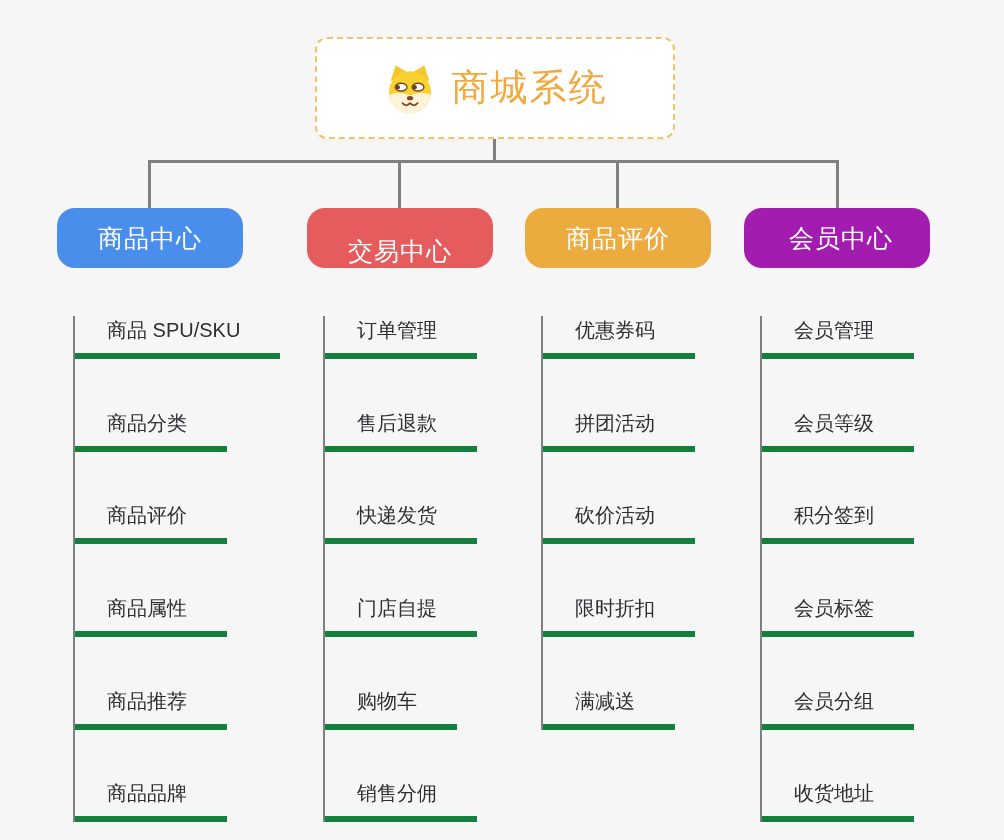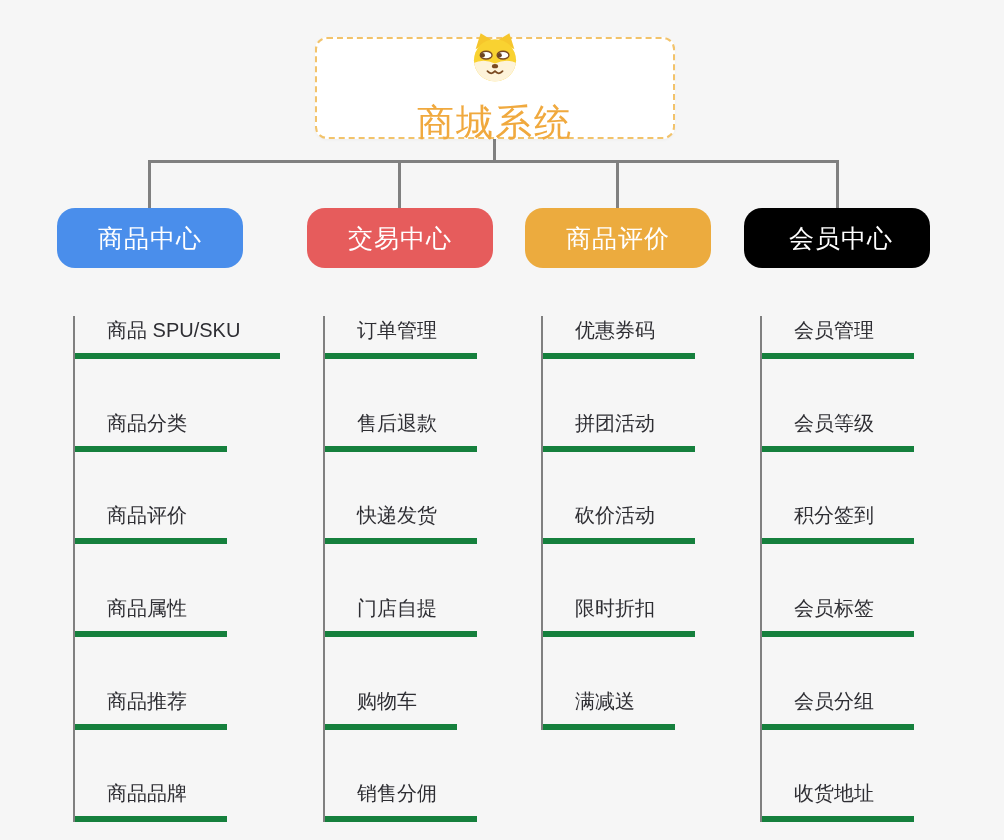--- a/index.html
+++ b/index.html
@@ -22,21 +22,20 @@
     width:360px; height:102px;
     box-sizing:border-box;
     background:#ffffff;
     border:2px dashed #f2c36b;
     border-radius:12px;
     display:flex;
     align-items:center;
     justify-content:center;
     gap:15px;
     box-shadow:0 1px 3px rgba(0,0,0,0.04);
-    flex-direction:column;
   }
   .root-title{
     font-size:37px;
     color:#f0a93e;
     letter-spacing:2px;
     white-space:nowrap;
   }
   .dog-icon{width:54px;height:54px;flex:0 0 auto;}
 
   
@@ -131,21 +130,21 @@
       <li>商品 SPU/SKU</li>
       <li>商品分类</li>
       <li>商品评价</li>
       <li>商品属性</li>
       <li>商品推荐</li>
       <li>商品品牌</li>
     </ul>
   </div>
 
   <div class="branch branch-2">
-    <div class="branch-header" style="background-color: rgb(230, 92, 92);">
+    <div class="branch-header" style="background-color: rgb(230, 92, 92); align-items: flex-end;">
       <span>交易中心</span>
     </div>
     <ul class="children">
       <li>订单管理</li>
       <li>售后退款</li>
       <li>快递发货</li>
       <li>门店自提</li>
       <li>购物车</li>
       <li>销售分佣</li>
     </ul>
@@ -158,21 +157,21 @@
     <ul class="children">
       <li>优惠券码</li>
       <li>拼团活动</li>
       <li>砍价活动</li>
       <li>限时折扣</li>
       <li>满减送</li>
     </ul>
   </div>
 
   <div class="branch branch-4">
-    <div class="branch-header" style="background-color: #000000; padding-left: 8px;">
+    <div class="branch-header" style="background-color: #a21caf; padding-left: 8px;">
       <span>会员中心</span>
     </div>
     <ul class="children">
       <li>会员管理</li>
       <li>会员等级</li>
       <li>积分签到</li>
       <li>会员标签</li>
       <li>会员分组</li>
       <li>收货地址</li>
     </ul>

